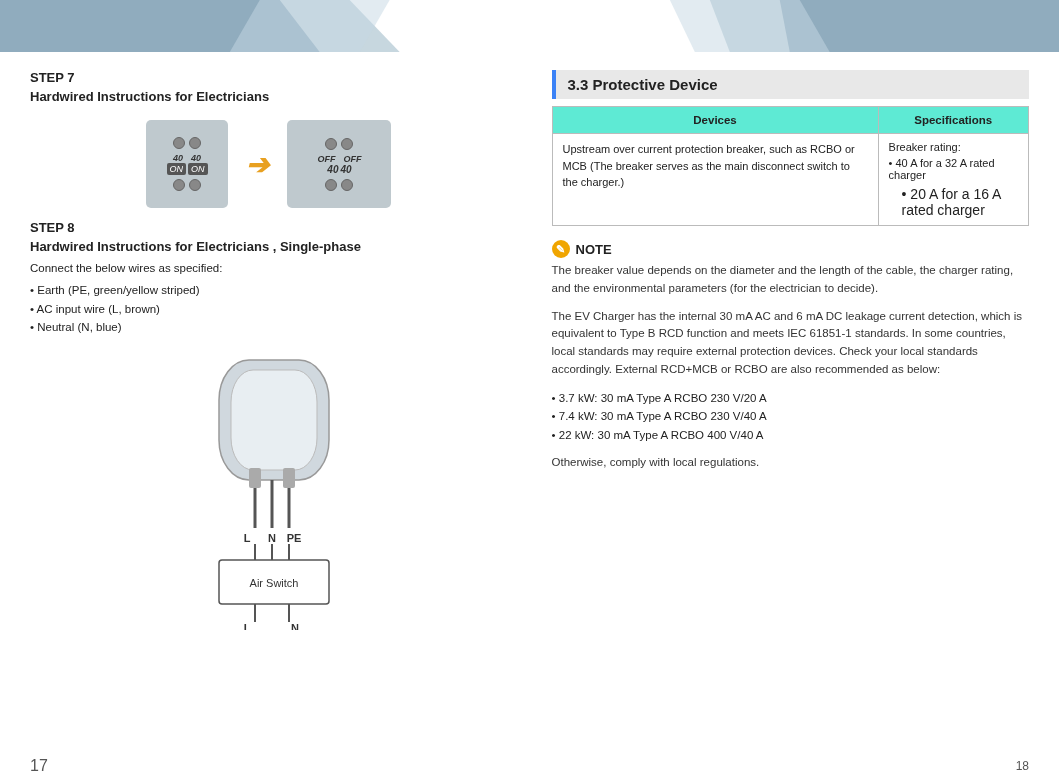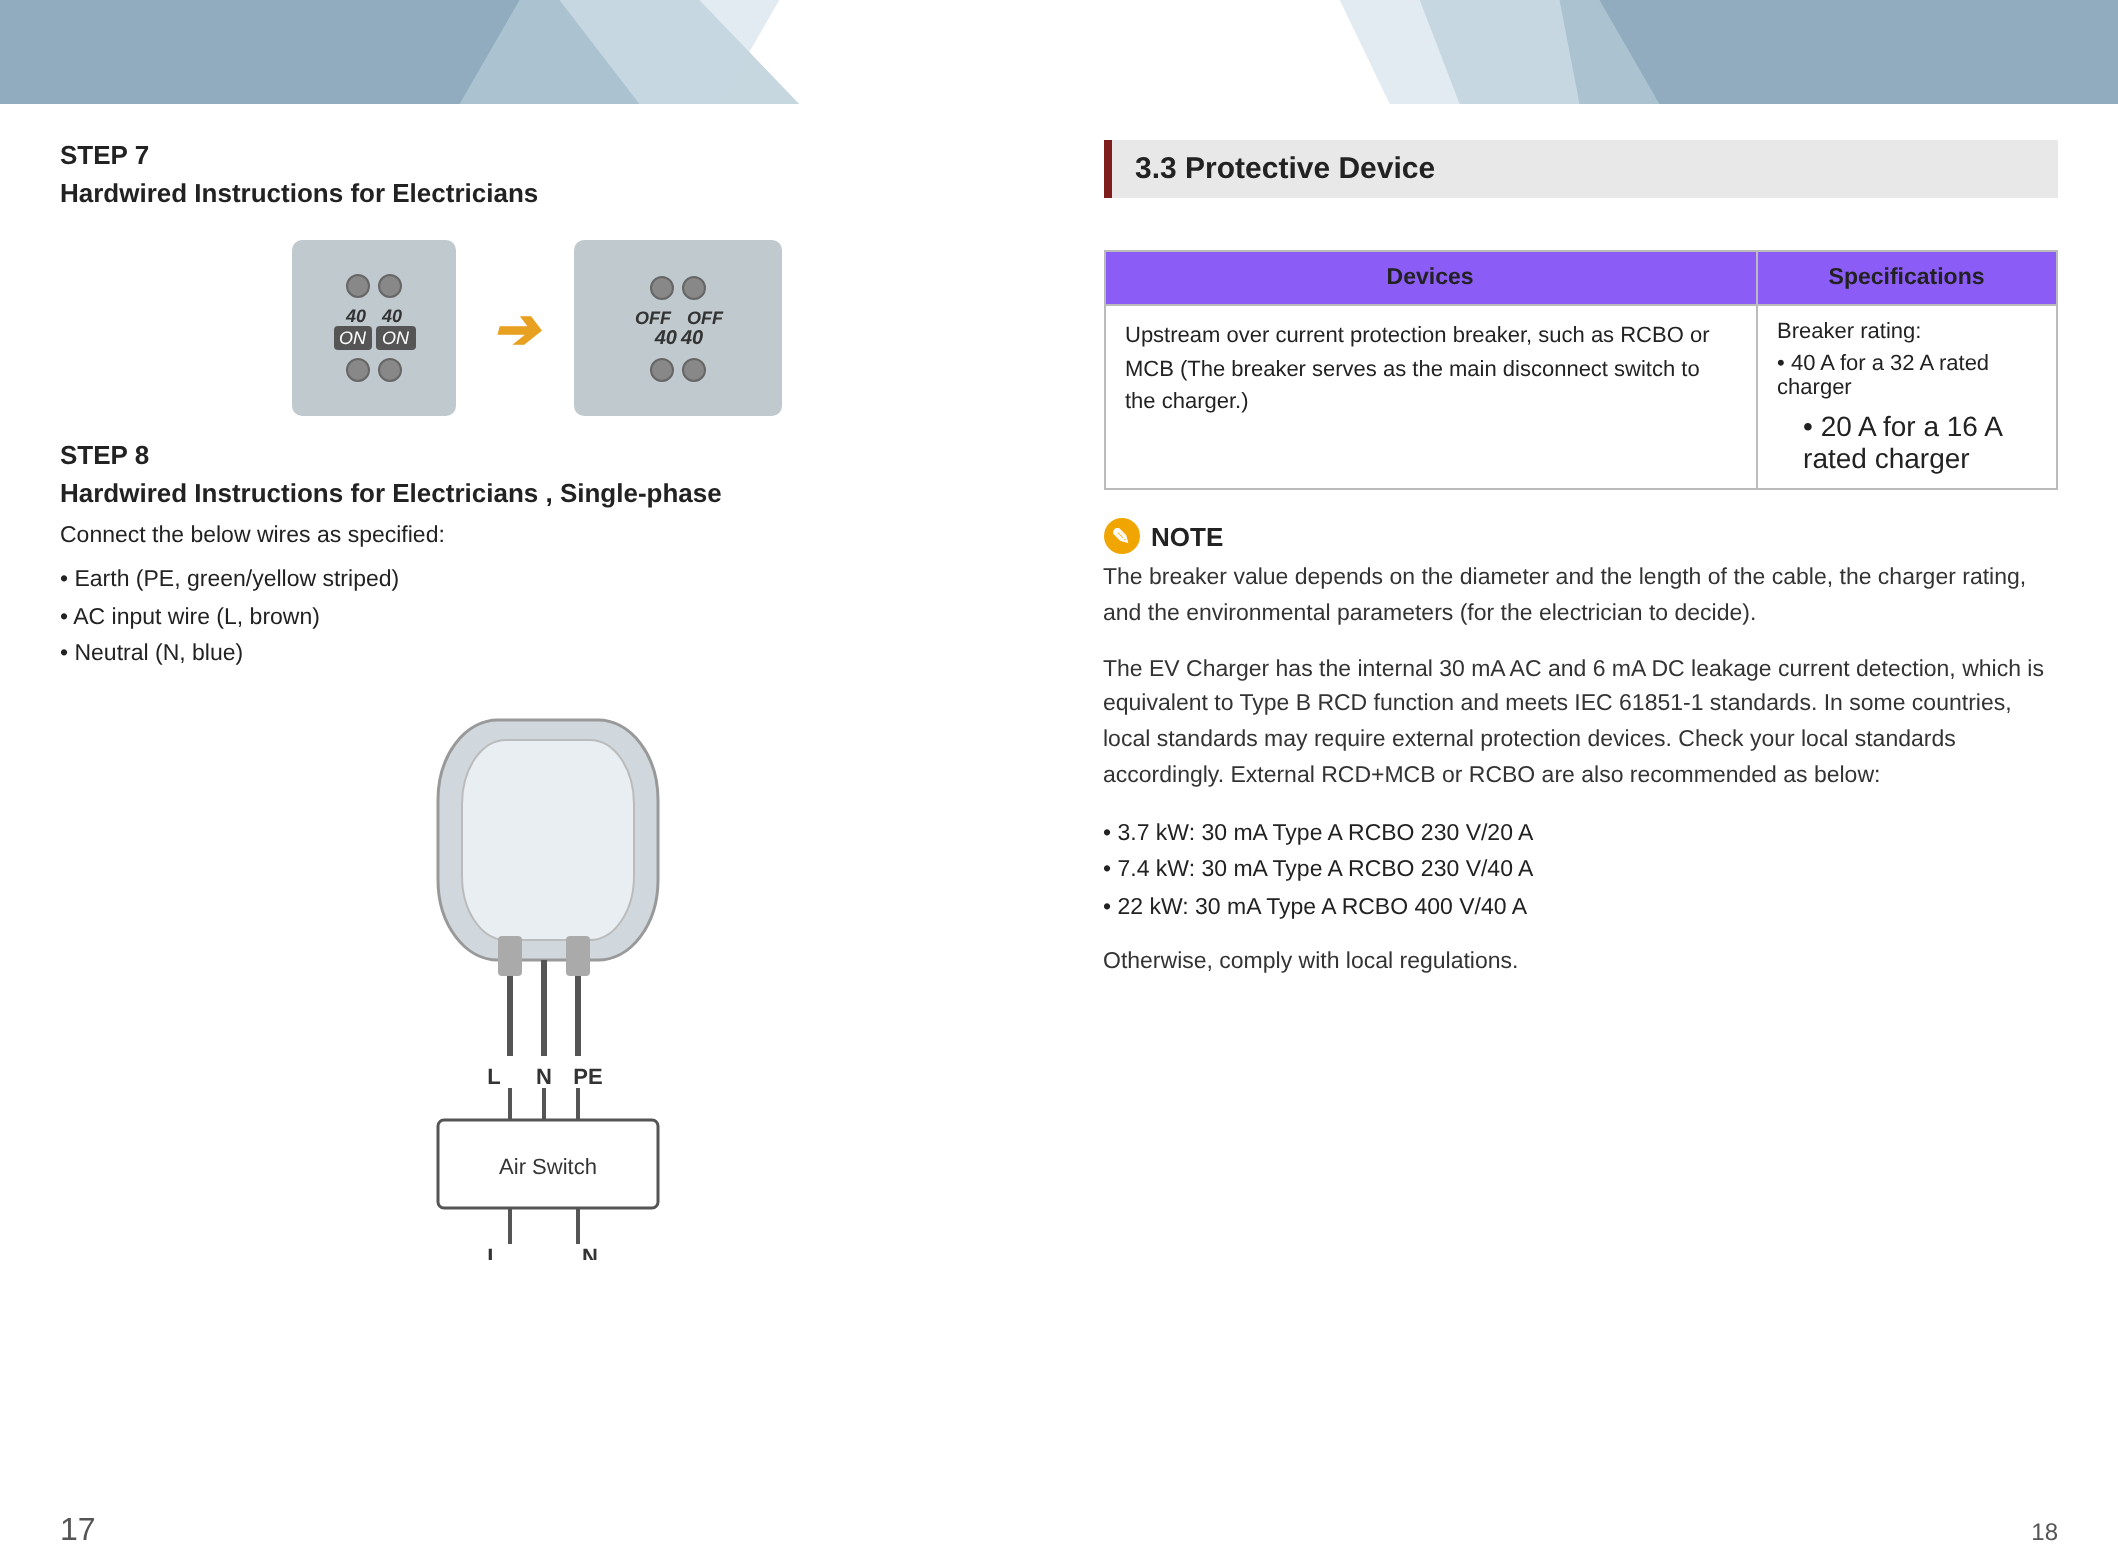--- a/index.html
+++ b/index.html
@@ -84,42 +84,42 @@
       content: '• ';
     }
     .bullet-list li {
       font-size: 11.5px;
       line-height: 1.6;
     }
 
     
     .section-header-bar {
       background: #e8e8e8;
-      border-left: 4px solid #7f1d1d;
+      border-left: 4px solid #3b82f6;
       padding: 6px 12px;
-      margin-bottom: 26px;
+      margin-bottom: 7px;
     }
     .section-header-bar span {
       font-weight: bold;
       font-size: 15px;
       color: #222;
     }
 
     
     .spec-table {
       width: 100%;
       border-collapse: collapse;
       margin-bottom: 14px;
       font-size: 11.5px;
     }
     .spec-table th {
       border: 1px solid #bbb;
       padding: 7px 10px;
       text-align: center;
-      background: #8b5cf6;
+      background: #5eead4;
       font-weight: bold;
     }
     .spec-table td {
       border: 1px solid #bbb;
       padding: 7px 10px;
       vertical-align: top;
     }
     .spec-table td.spec-right {
       font-size: 11px;
     }

